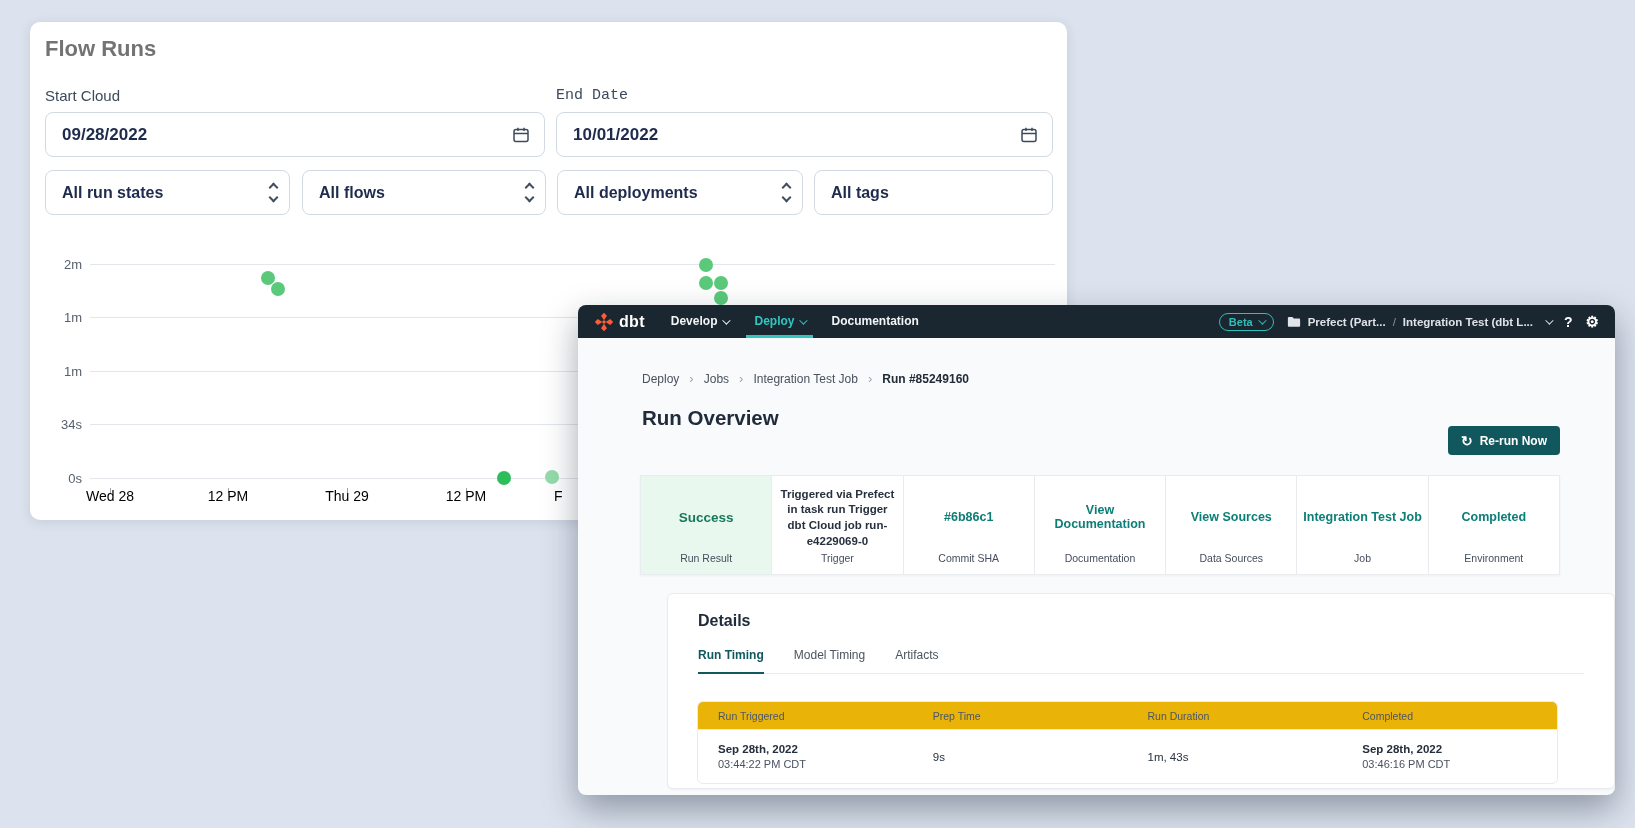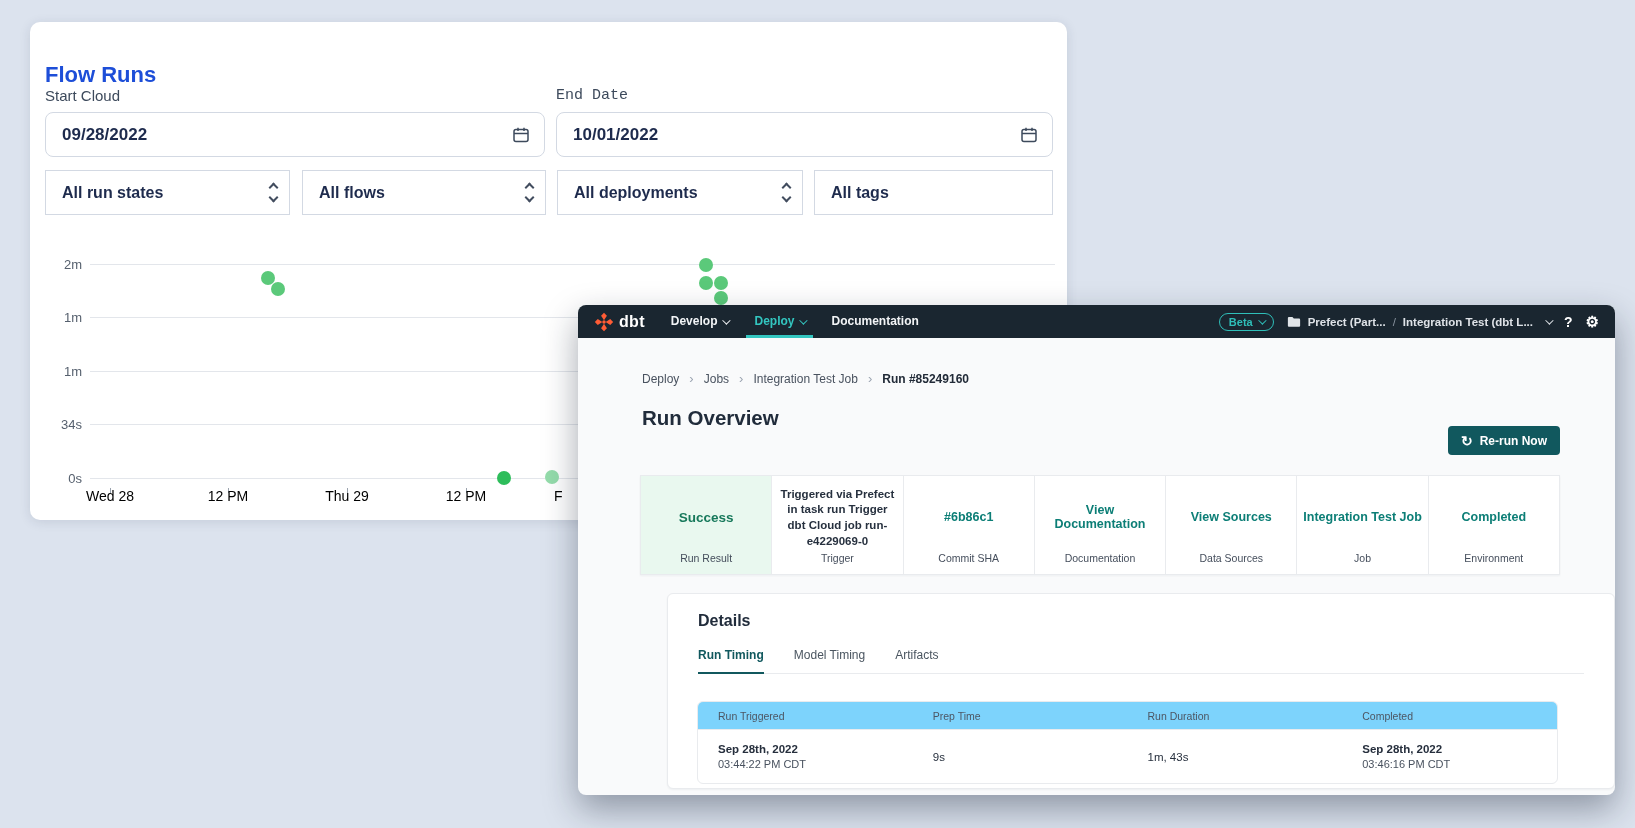--- a/index.html
+++ b/index.html
@@ -11,31 +11,31 @@
     color:#1b2a4e;
   }
 
   
   .pf-window {
     position:absolute; left:30px; top:22px; width:1037px; height:498px;
     background:#fff; border-radius:10px;
     box-shadow:0 2px 12px rgba(30,43,77,.12);
     z-index:1;
   }
-  .pf-title { position:absolute; left:15px; top:14px; font-size:22px; font-weight:bold; color:#1d4ed8;margin-top:26px; }
+  .pf-title { position:absolute; left:15px; top:14px; font-size:22px; font-weight:bold; color:#737373; }
   .pf-label { position:absolute; font-size:15px; color:#3d4a5c; top:65px; }
   .pf-input {
     position:absolute; top:90px; height:45px; background:#fff;
     border:1px solid #d3d9e3; border-radius:8px;
     display:flex; align-items:center; padding:0 14px 0 16px;
   }
   .pf-input .val { font-size:17px; font-weight:bold; color:#1e2b4d; flex:1; }
   .pf-select {
     position:absolute; top:148px; height:45px; background:#fff;
-    border:1px solid #d3d9e3; border-radius:0;
+    border:1px solid #d3d9e3; border-radius:8px;
     display:flex; align-items:center; padding:0 12px 0 16px;
   }
   .pf-select .val { font-size:16px; font-weight:bold; color:#1e2b4d; flex:1; }
 
   
   .grid-line { position:absolute; left:60px; width:965px; height:1px; background:#e3e6eb; }
   .y-label { position:absolute; width:48px; text-align:right; font-size:13px; color:#56606e; }
   .x-tick { position:absolute; width:1px; height:5px; background:#9aa2ad; top:466px; }
   .x-label { position:absolute; top:466px; width:90px; text-align:center; font-size:14px; color:#000000; }
   .x-label.partial { width:30px; text-align:left; }
@@ -107,21 +107,21 @@
     background:#fff; border:1px solid #e9ebee; border-radius:6px;
     box-shadow:0 1px 2px rgba(20,30,50,.05);
     margin-left:27px;
   }
   .details-title { position:absolute; left:30px; top:18px; font-size:16px; font-weight:bold; color:#212c3b; }
   .tabs { position:absolute; left:30px; right:30px; top:54px; display:flex; gap:30px; border-bottom:1px solid #e9ebee; }
   .tab { font-size:12px; color:#4a5560; padding-bottom:10px; cursor:pointer; }
   .tab.active { color:#11585e; font-weight:bold; border-bottom:2px solid #11585e; margin-bottom:-1px; }
 
   .run-table { position:absolute; left:29px; top:107px; width:861px; border:1px solid #e9ebee; border-radius:6px; overflow:hidden; background:#fff; }
-  .rt-head { display:flex; height:28px; background:#7dd3fc; border-bottom:1px solid #e9ebee; align-items:center; }
+  .rt-head { display:flex; height:28px; background:#eab308; border-bottom:1px solid #e9ebee; align-items:center; }
   .rt-head > div { width:25%; padding-left:20px; font-size:10.5px; color:#4d5663; }
   .rt-row { display:flex; height:53px; align-items:center; }
   .rt-row > div { width:25%; padding-left:20px; }
   .rt-main { font-size:11.5px; font-weight:bold; color:#262f3d; }
   .rt-sub { font-size:11px; color:#49525f; margin-top:3px; }
 </style>
 </head>
 <body>
 
 <div class="pf-window">

